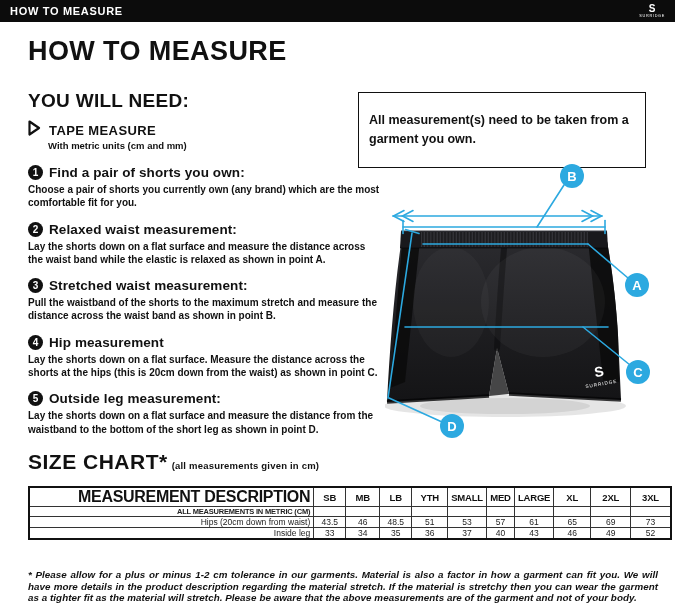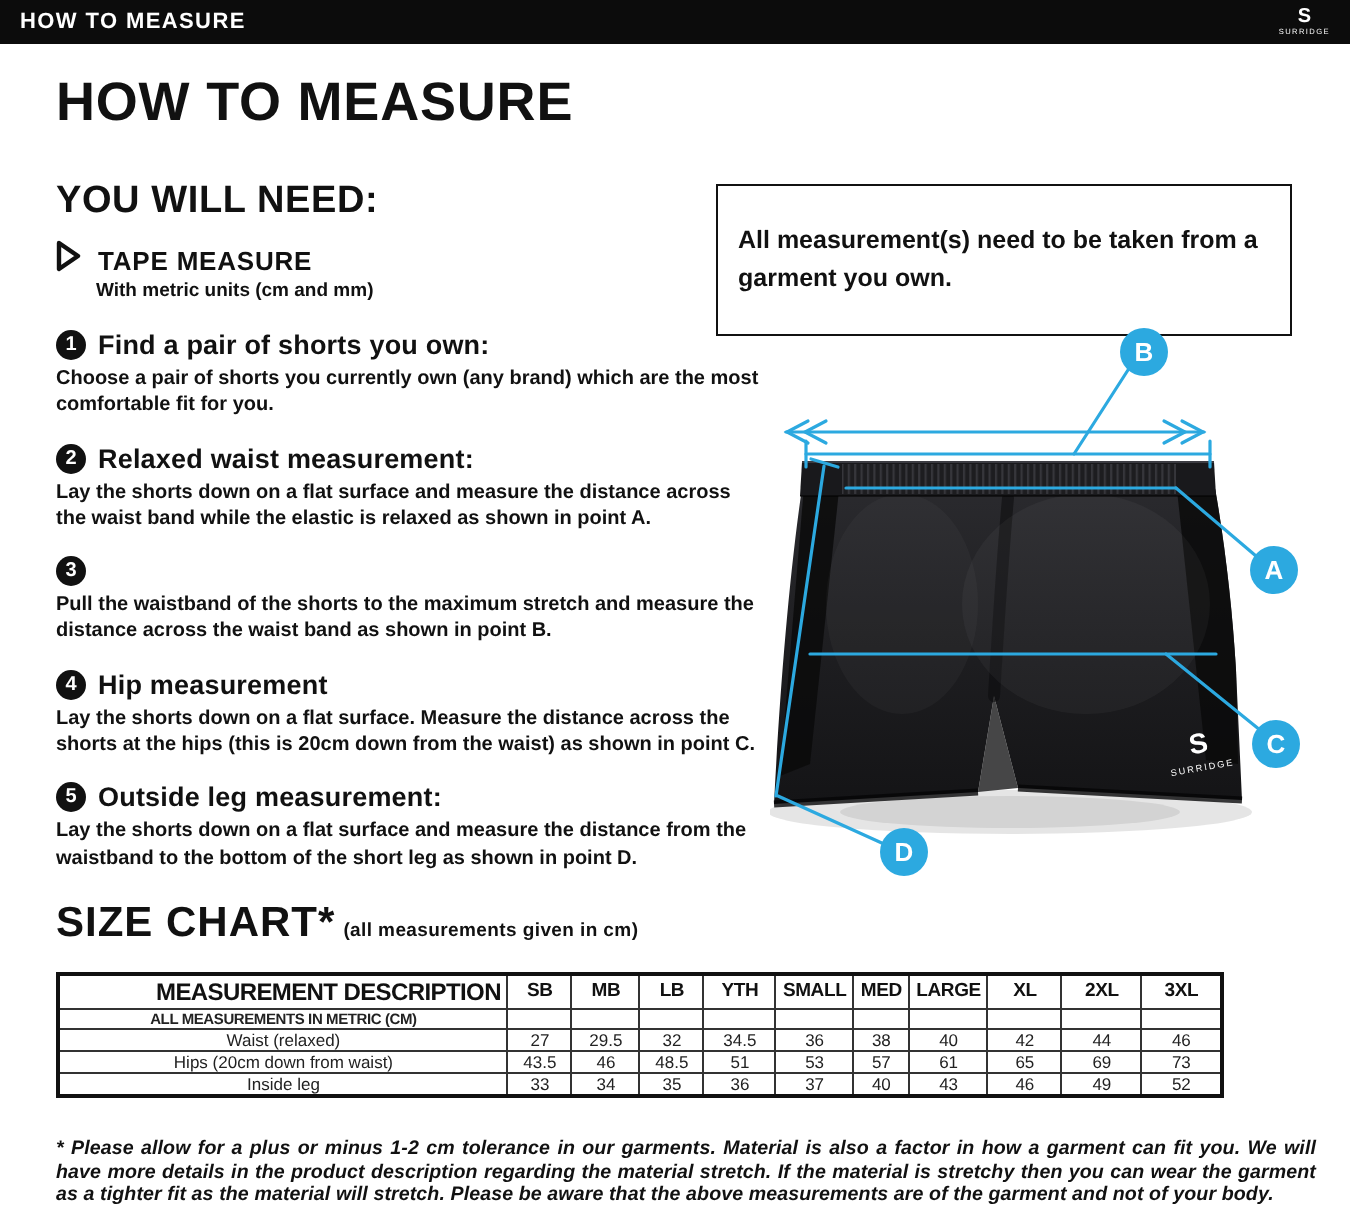--- a/index.html
+++ b/index.html
@@ -42,25 +42,25 @@
   .logo-name{fill:#fff;font-size:4.6px;letter-spacing:1px;text-anchor:middle;font-family:"Liberation Sans",sans-serif;}
 
   .sc-title{position:absolute;left:28px;top:450px;font-size:21px;font-weight:800;letter-spacing:.5px;}
   .sc-sub{font-size:9.5px;font-weight:bold;letter-spacing:.2px;margin-left:4px;}
 
   table.size{position:absolute;left:28px;top:486px;border-collapse:collapse;table-layout:fixed;
     border:2px solid #111;}
   table.size th, table.size td{border:1px solid #333;padding:0 3px;box-sizing:border-box;
     overflow:hidden;white-space:nowrap;}
   table.size th{font-size:9.5px;height:17px;font-weight:bold;letter-spacing:-.2px;text-align:center;}
-  table.size th.desc-col{text-align:left;font-size:12px;letter-spacing:-.3px;padding-left:48px;}
+  table.size th.desc-col{text-align:left;font-size:16px;letter-spacing:-.3px;padding-left:48px;}
   table.size tr.metric td{height:10px;font-size:7.5px;font-weight:bold;letter-spacing:-.2px;}
   table.size td{font-size:8.5px;height:11px;font-weight:normal;color:#222;}
   table.size td.val{text-align:center;}
-  table.size td.label{text-align:center;}
+  table.size td.label{text-align:right;}
 
   .footnote{position:absolute;left:28px;top:569px;width:630px;font-size:9.8px;font-weight:bold;
     font-style:italic;line-height:1.18;text-align:justify;letter-spacing:.05px;}
 </style>
 </head>
 <body>
 
 <div class="topbar">
   <span class="topbar-title">HOW TO MEASURE</span>
   <span class="brand">
@@ -97,20 +97,21 @@
     <div class="step">
     <div class="step-head">
       <span class="step-num">2</span>
       <span class="step-title">Relaxed waist measurement:</span>
     </div>
     <div class="step-desc">Lay the shorts down on a flat surface and measure the distance across the waist band while the elastic is relaxed as shown in point A.</div>
   </div>
     <div class="step">
     <div class="step-head">
       <span class="step-num">3</span>
+      <span class="step-title">Stretched waist measurement:</span>
     </div>
     <div class="step-desc">Pull the waistband of the shorts to the maximum stretch and measure the distance across the waist band as shown in point B.</div>
   </div>
     <div class="step">
     <div class="step-head">
       <span class="step-num">4</span>
       <span class="step-title">Hip measurement</span>
     </div>
     <div class="step-desc">Lay the shorts down on a flat surface. Measure the distance across the shorts at the hips (this is 20cm down from the waist)  as shown in point C.</div>
   </div>
@@ -234,33 +235,20 @@
         <td class="val"></td>
         <td class="val"></td>
         <td class="val"></td>
         <td class="val"></td>
         <td class="val"></td>
         <td class="val"></td>
         <td class="val"></td>
         <td class="val"></td>
         <td class="val"></td>
       </tr>
-  <tr>
-        <td class="label">Waist (relaxed)</td>
-        <td class="val">27</td>
-        <td class="val">29.5</td>
-        <td class="val">32</td>
-        <td class="val">34.5</td>
-        <td class="val">36</td>
-        <td class="val">38</td>
-        <td class="val">40</td>
-        <td class="val">42</td>
-        <td class="val">44</td>
-        <td class="val">46</td>
-      </tr>
       <tr>
         <td class="label">Hips (20cm down from waist)</td>
         <td class="val">43.5</td>
         <td class="val">46</td>
         <td class="val">48.5</td>
         <td class="val">51</td>
         <td class="val">53</td>
         <td class="val">57</td>
         <td class="val">61</td>
         <td class="val">65</td>

